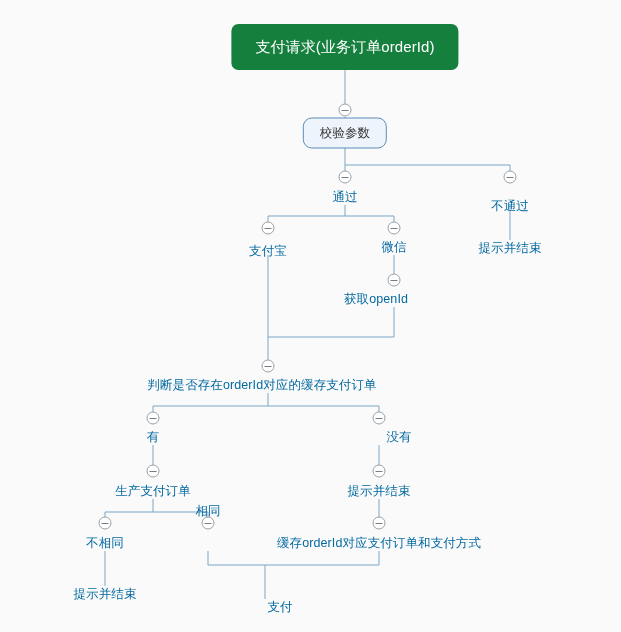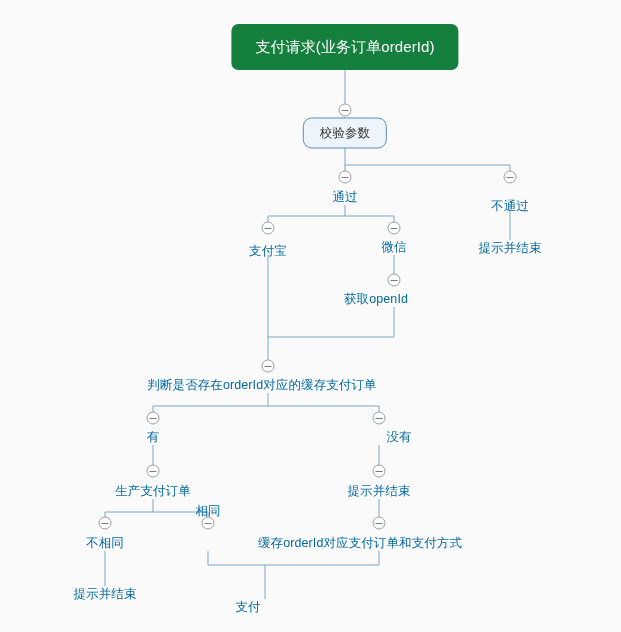--- a/index.html
+++ b/index.html
@@ -124,18 +124,18 @@
       <div class="node" style="left: 399px; top: 437px;">没有</div>
       <div class="toggle" style="left: 379px; top: 418px;"></div>
       <div class="node" style="left: 153px; top: 491px;">生产支付订单</div>
       <div class="toggle" style="left: 153px; top: 471px;"></div>
       <div class="node" style="left: 379px; top: 491px;">提示并结束</div>
       <div class="toggle" style="left: 379px; top: 471px;"></div>
       <div class="node" style="left: 105px; top: 543px;">不相同</div>
       <div class="toggle" style="left: 105px; top: 523px;"></div>
       <div class="node" style="left: 208px; top: 511px;">相同</div>
       <div class="toggle" style="left: 208px; top: 523px;"></div>
-      <div class="node" style="left: 360px; top: 543px;">缓存orderId对应支付订单和支付方式</div>
+      <div class="node" style="left: 379px; top: 543px;">缓存orderId对应支付订单和支付方式</div>
       <div class="toggle" style="left: 379px; top: 523px;"></div>
       <div class="node" style="left: 105px; top: 594px;">提示并结束</div>
-      <div class="node" style="left: 248px; top: 607px;">支付</div>
+      <div class="node" style="left: 280px; top: 607px;">支付</div>
     </div>
 </div>
 
 </body></html>

